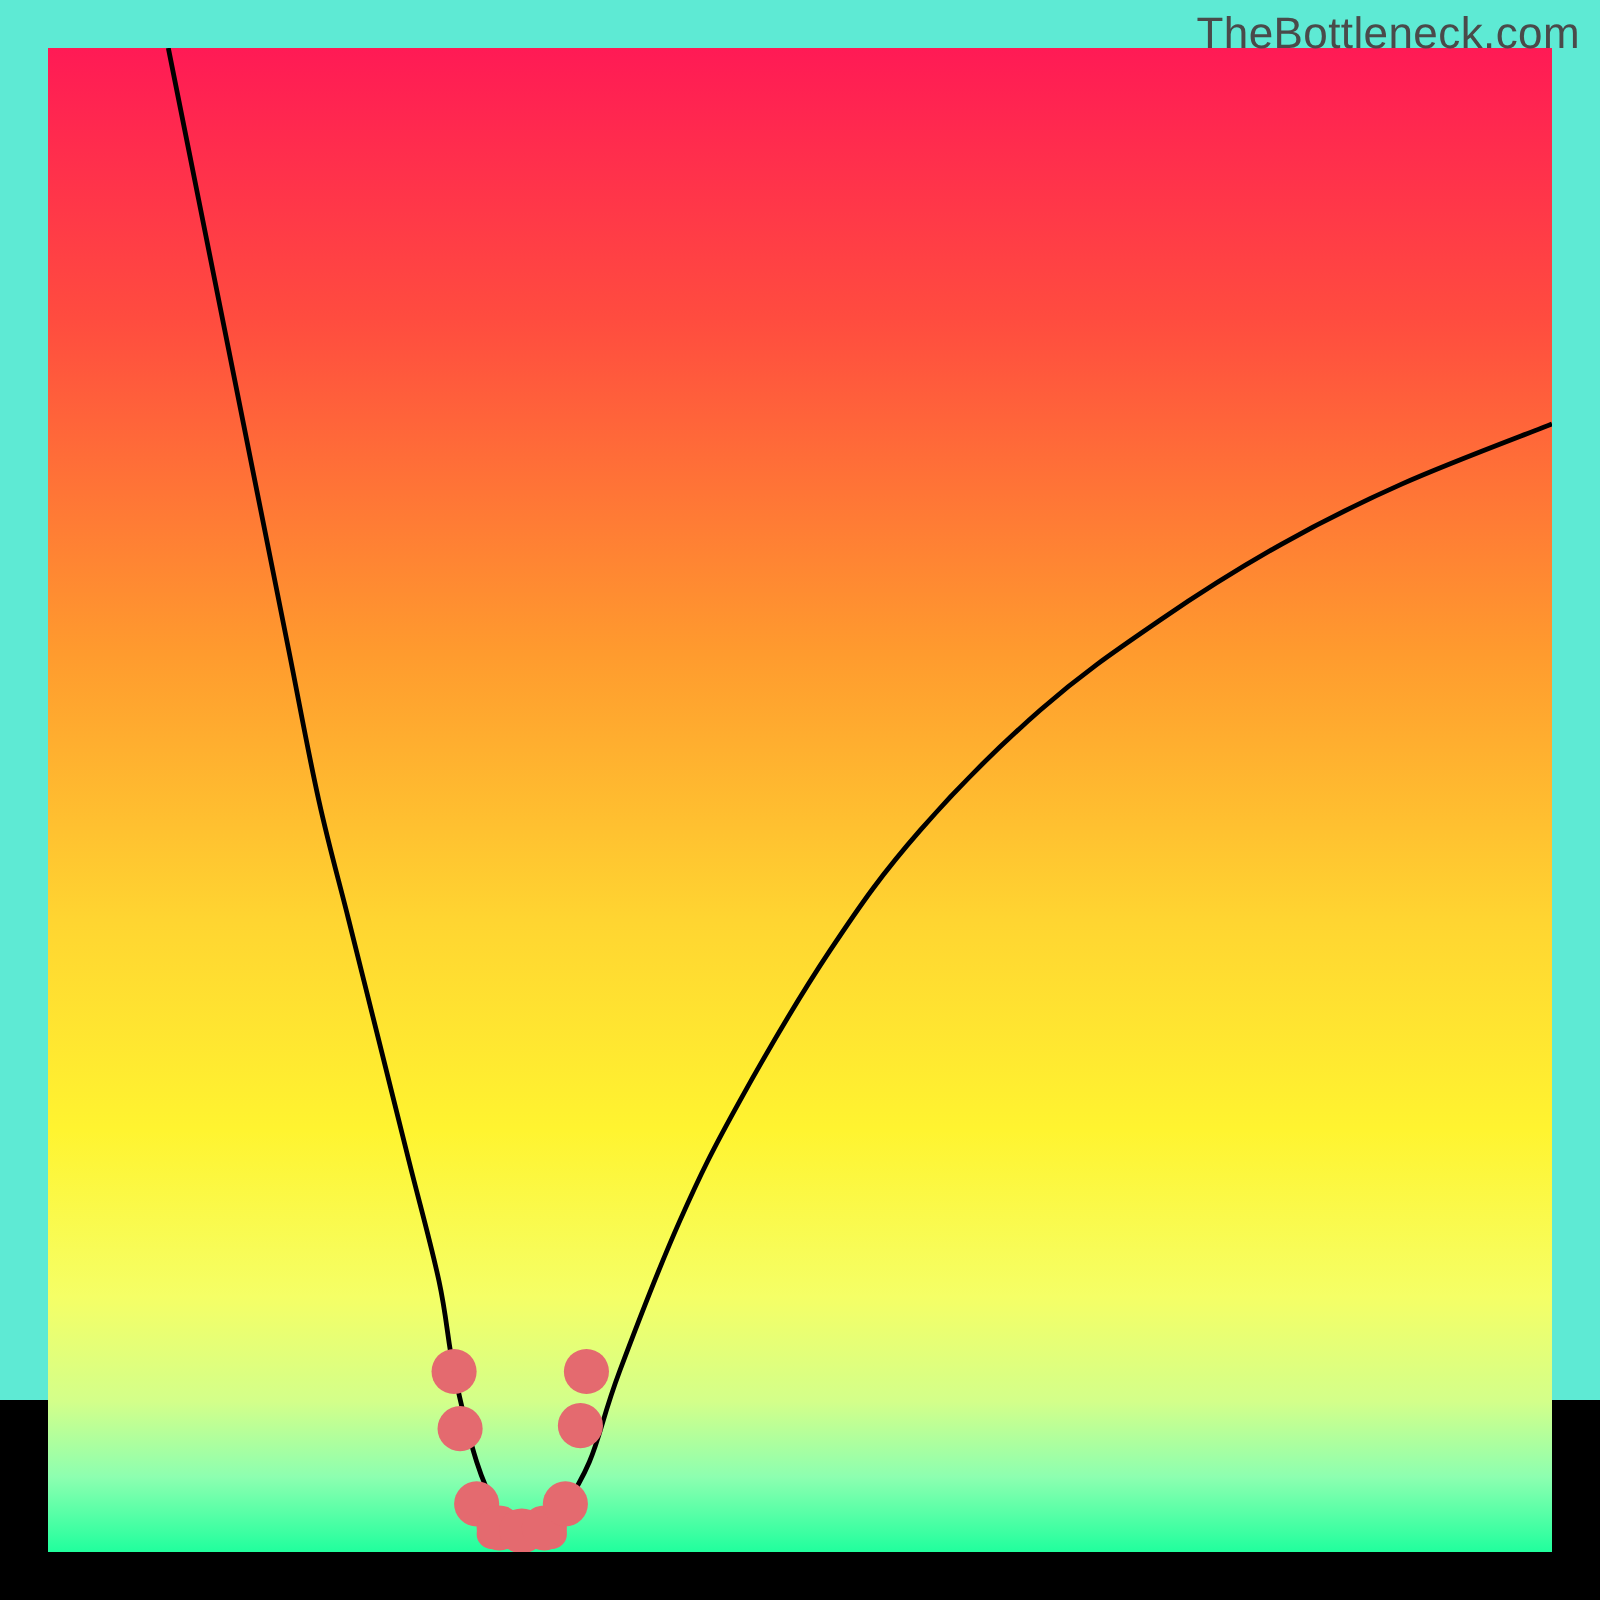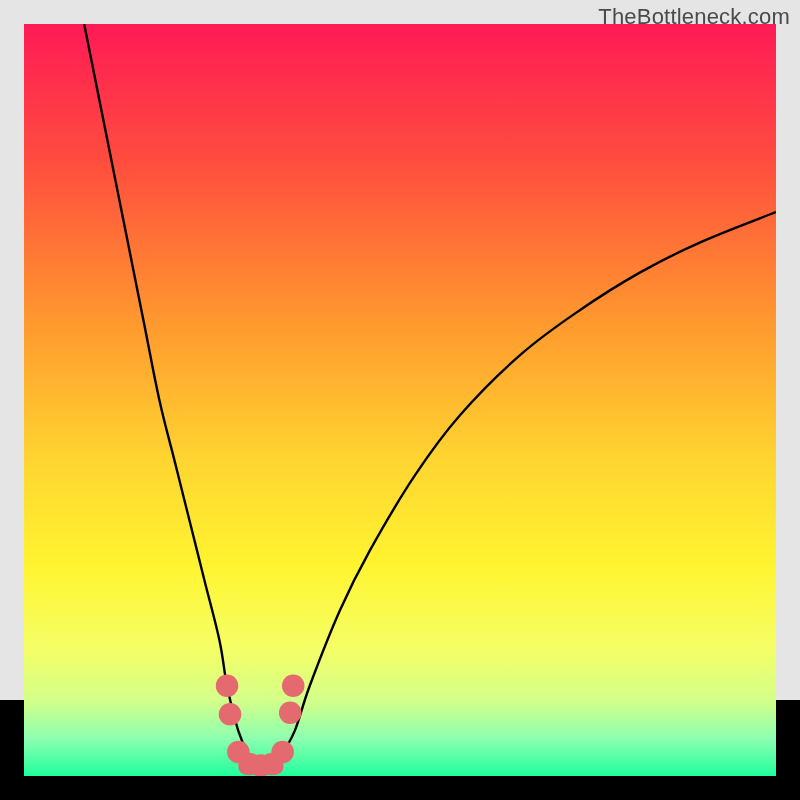--- a/index.html
+++ b/index.html
@@ -10,21 +10,21 @@
     overflow: hidden;
     background: #000;
     font-family: Arial, Helvetica, sans-serif;
   }
   .frame {
     position: absolute;
     left: 0;
     top: 0;
     width: 800px;
     height: 700px;
-    background: #e5e5e5;
+    background: #5eead4;
   }
   .plot {
     position: absolute;
     left: 24px;
     top: 24px;
     width: 752px;
     height: 752px;
     overflow: hidden;
   }
   .watermark {

